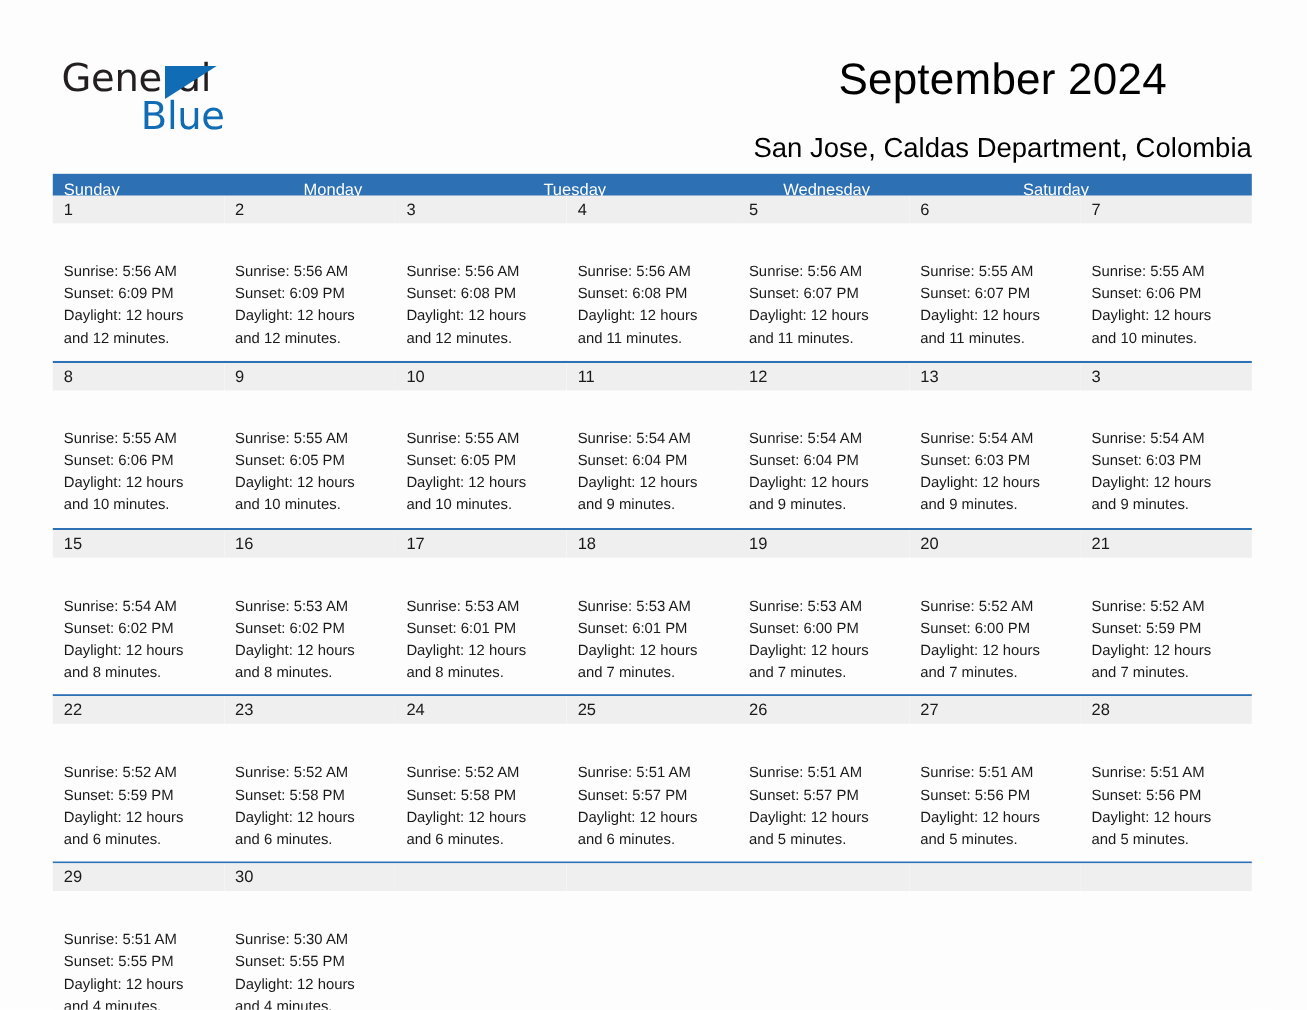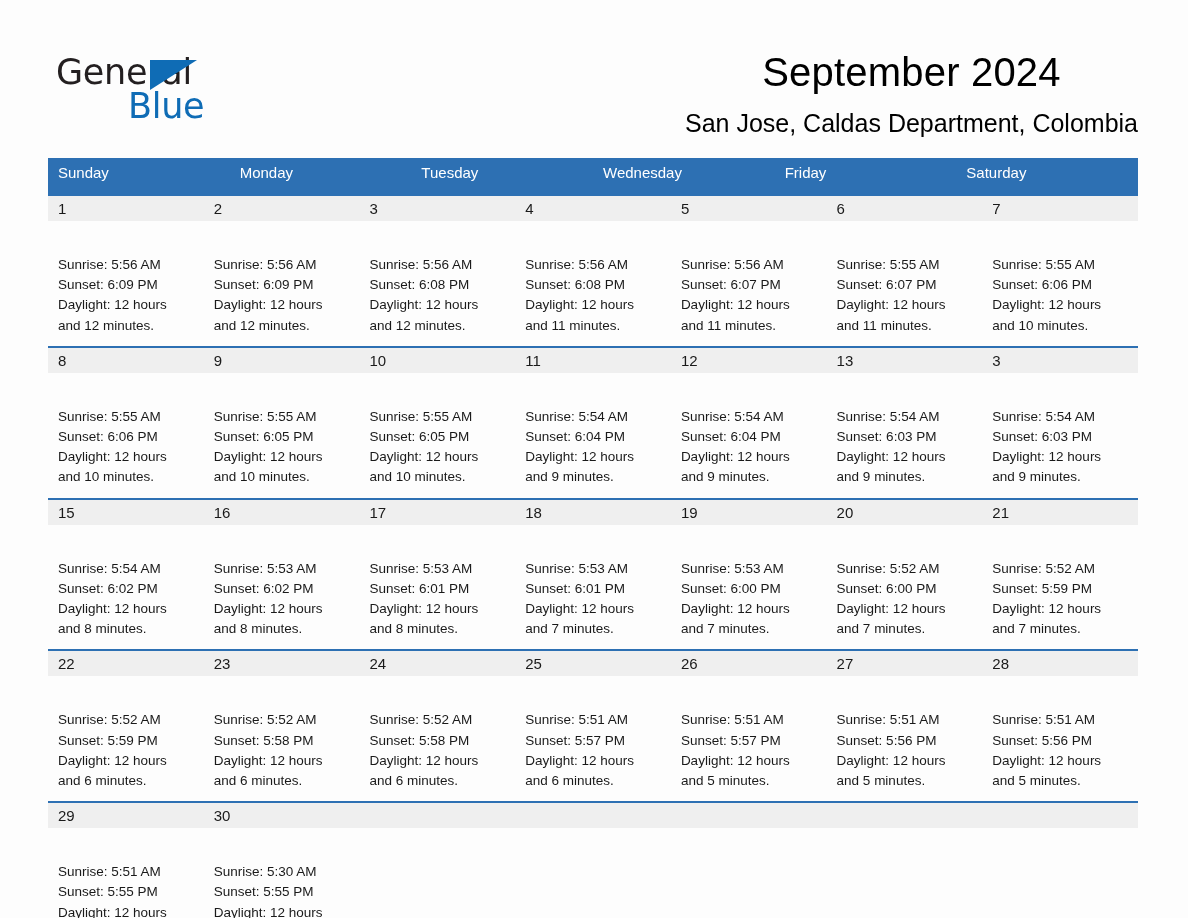--- a/index.html
+++ b/index.html
@@ -68,38 +68,38 @@
     text-align: center;
   }
   .month-title {
     font-size: 40px;
     font-weight: 400;
     color: #000000;
     line-height: 48px;
     letter-spacing: 0.2px;
   }
   .location-title {
-    margin-top: 12px;
+    margin-top: 24px;
     font-size: 25px;
     font-weight: 400;
     color: #000000;
     line-height: 30px;
   }
 
   
   .calendar {
     position: absolute;
     left: 48px;
     top: 158px;
     width: 1090px;
   }
   .weekday-row {
     display: flex;
     width: 1090px;
-    height: 38px;
+    height: 20px;
     background: #2d70b3;
   }
   .weekday-cell {
     flex: 1 1 0;
     color: #ffffff;
     font-size: 15px;
     line-height: 30px;
     padding-left: 10px;
     white-space: nowrap;
   }
@@ -156,21 +156,20 @@
 
   </div>
 
   <div class="calendar">
 
     <div class="weekday-row">
       <div class="weekday-cell">Sunday</div>
       <div class="weekday-cell">Monday</div>
       <div class="weekday-cell">Tuesday</div>
       <div class="weekday-cell">Wednesday</div>
-      <div class="weekday-cell">Friday</div>
       <div class="weekday-cell">Saturday</div>
     </div>
 
     <div class="week-row first">
       <div class="day-cell">
         <div class="day-number-band">1</div>
         <div class="day-info">
           <div>Sunrise: 5:56 AM</div>
           <div>Sunset: 6:09 PM</div>
           <div>Daylight: 12 hours</div>

